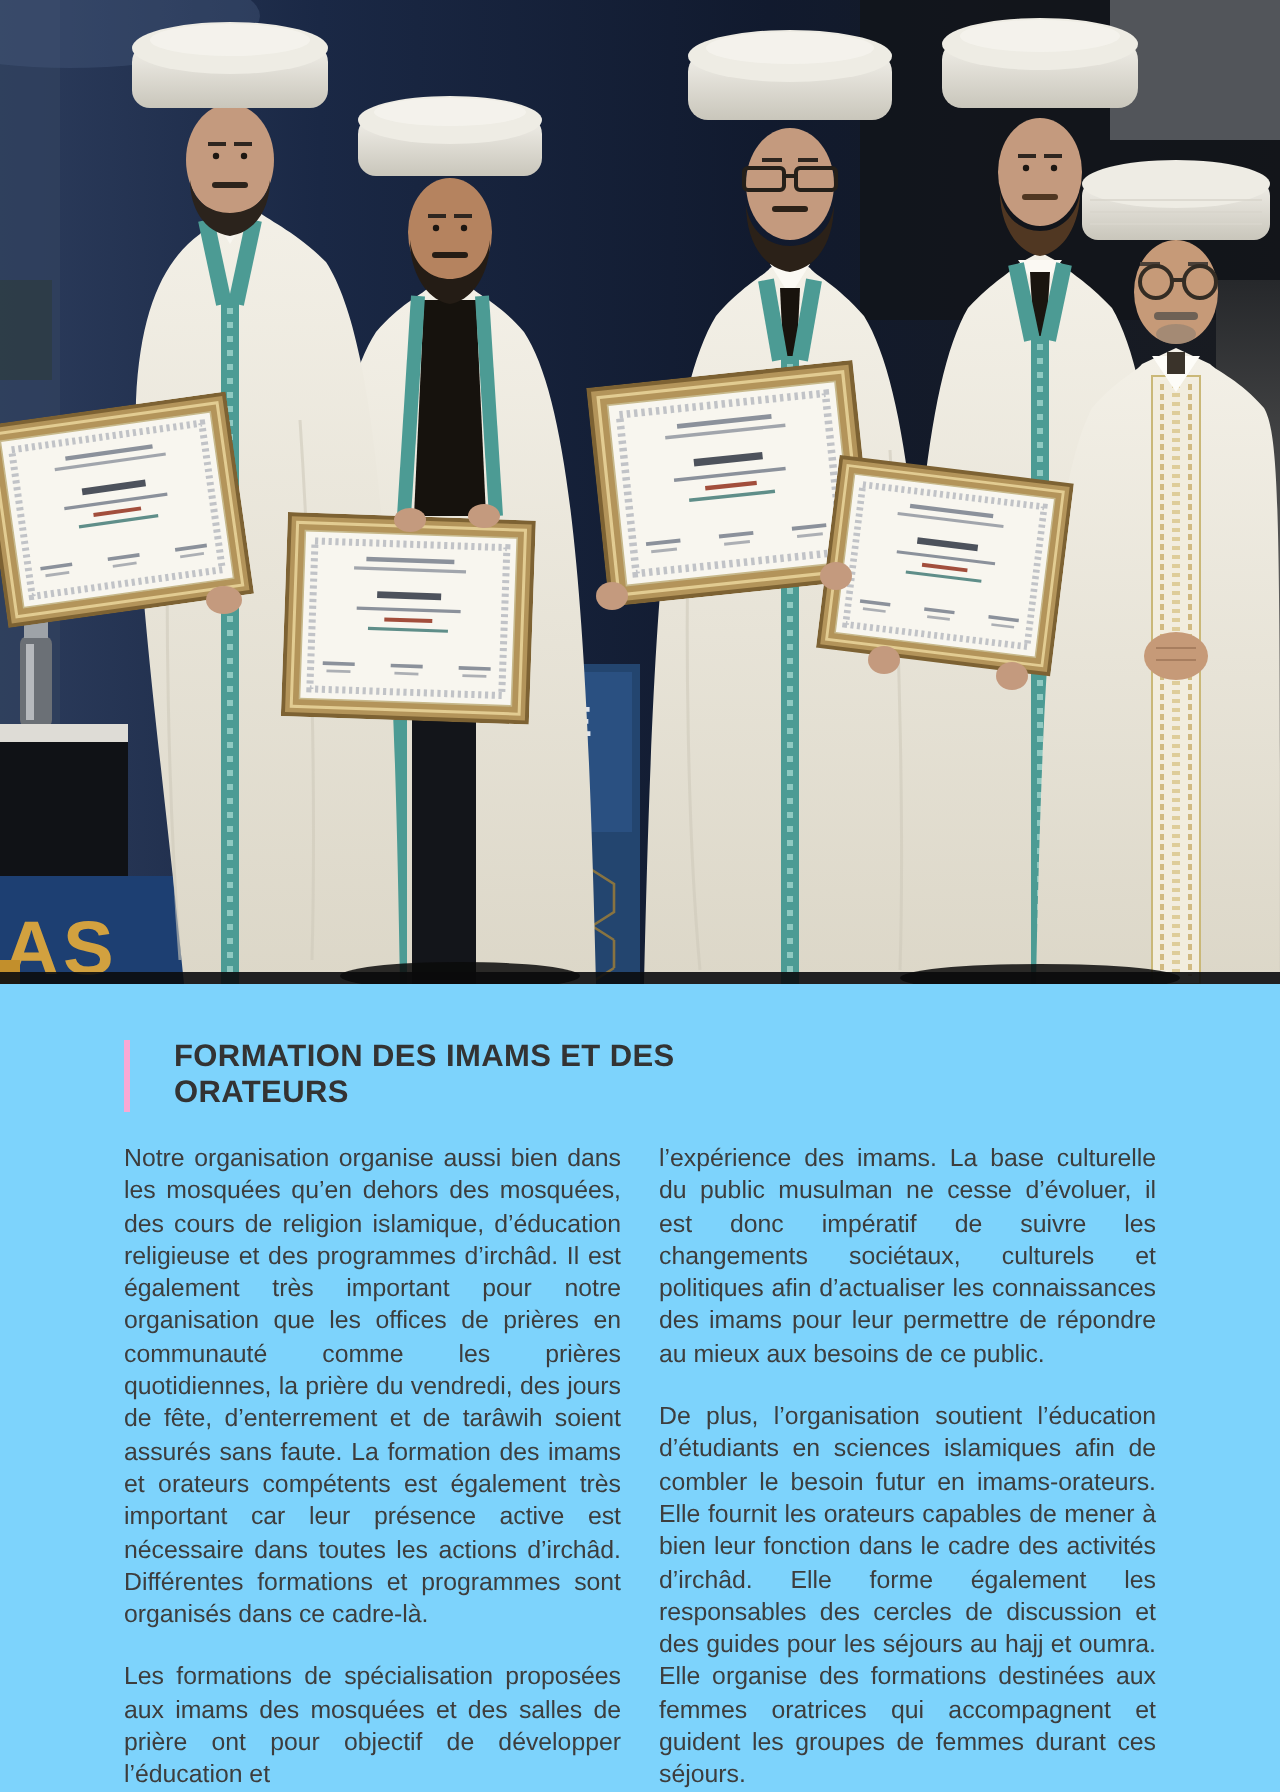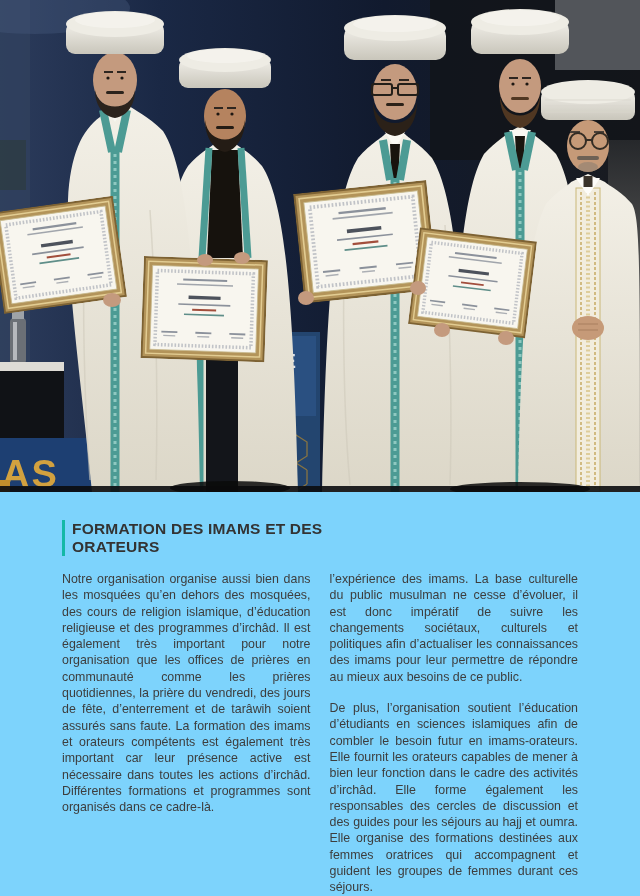--- a/index.html
+++ b/index.html
@@ -1,21 +1,21 @@
 <!DOCTYPE html>
 <html><head>
 <meta charset="utf-8">
 <style>
   html,body{margin:0;padding:0;background:#ffffff;}
   .page{position:relative;width:640px;height:896px;background:#7dd3fc;overflow:hidden;
         font-family:"Liberation Sans",sans-serif;}
   .photo{display:block;width:640px;height:492px;}
   .content{position:absolute;left:62px;top:520px;width:516px;}
   .heading{font-size:15.5px;line-height:18px;font-weight:bold;color:#333333;
-           margin:0 0 15px 0;border-left:3px solid #14b8a6;padding-left:7px;
+           margin:0 0 15px 0;border-left:3px solid #f9a8d4;padding-left:22px;
            max-width:330px;letter-spacing:.2px;}
   .cols{display:flex;gap:19px;}
   .col{flex:1;font-size:12.4px;line-height:16.3px;color:#3d3d3d;text-align:justify;
        hyphens:manual;}
   .col p{margin:0 0 15px 0;}
 </style>
 </head>
 <body>
 
 <div class="page">
@@ -232,20 +232,21 @@
       <ellipse cx="230" cy="488" rx="60" ry="7" fill="#0a0a0a" opacity="0.85"></ellipse>
       <ellipse cx="520" cy="489" rx="70" ry="7" fill="#0a0a0a" opacity="0.85"></ellipse>
     </g>
   </svg>
 
   <div class="content">
     <h1 class="heading">FORMATION DES IMAMS ET DES ORATEURS</h1>
     <div class="cols">
       <div class="col">
         <p>Notre organisation organise aussi bien dans les mosquées qu’en dehors des mosquées, des cours de religion islamique, d’éducation religieuse et des programmes d’irchâd. Il est également très important pour notre organisa­tion que les offices de prières en communauté comme les prières quotidiennes, la prière du vendredi, des jours de fête, d’enterrement et de tarâwih soient assurés sans faute. La for­mation des imams et orateurs compétents est également très important car leur présence ac­tive est nécessaire dans toutes les actions d’ir­châd. Différentes formations et programmes sont organisés dans ce cadre-là.</p>
+        <p>Les formations de spécialisation proposées aux imams des mosquées et des salles de prière ont pour objectif de développer l’éducation et</p>
       </div>
       <div class="col">
         <p>l’expérience des imams. La base culturelle du public musulman ne cesse d’évoluer, il est donc impératif de suivre les changements socié­taux, culturels et politiques afin d’actualiser les connaissances des imams pour leur permettre de répondre au mieux aux besoins de ce public.</p>
         <p>De plus, l’organisation soutient l’éducation d’étudiants en sciences islamiques afin de com­bler le besoin futur en imams-orateurs. Elle fournit les orateurs capables de mener à bien leur fonction dans le cadre des activités d’ir­châd. Elle forme également les responsables des cercles de discussion et des guides pour les séjours au hajj et oumra. Elle organise des formations destinées aux femmes oratrices qui accompagnent et guident les groupes de femmes durant ces séjours.</p>
       </div>
     </div>
   </div>
 
 </div>
 

